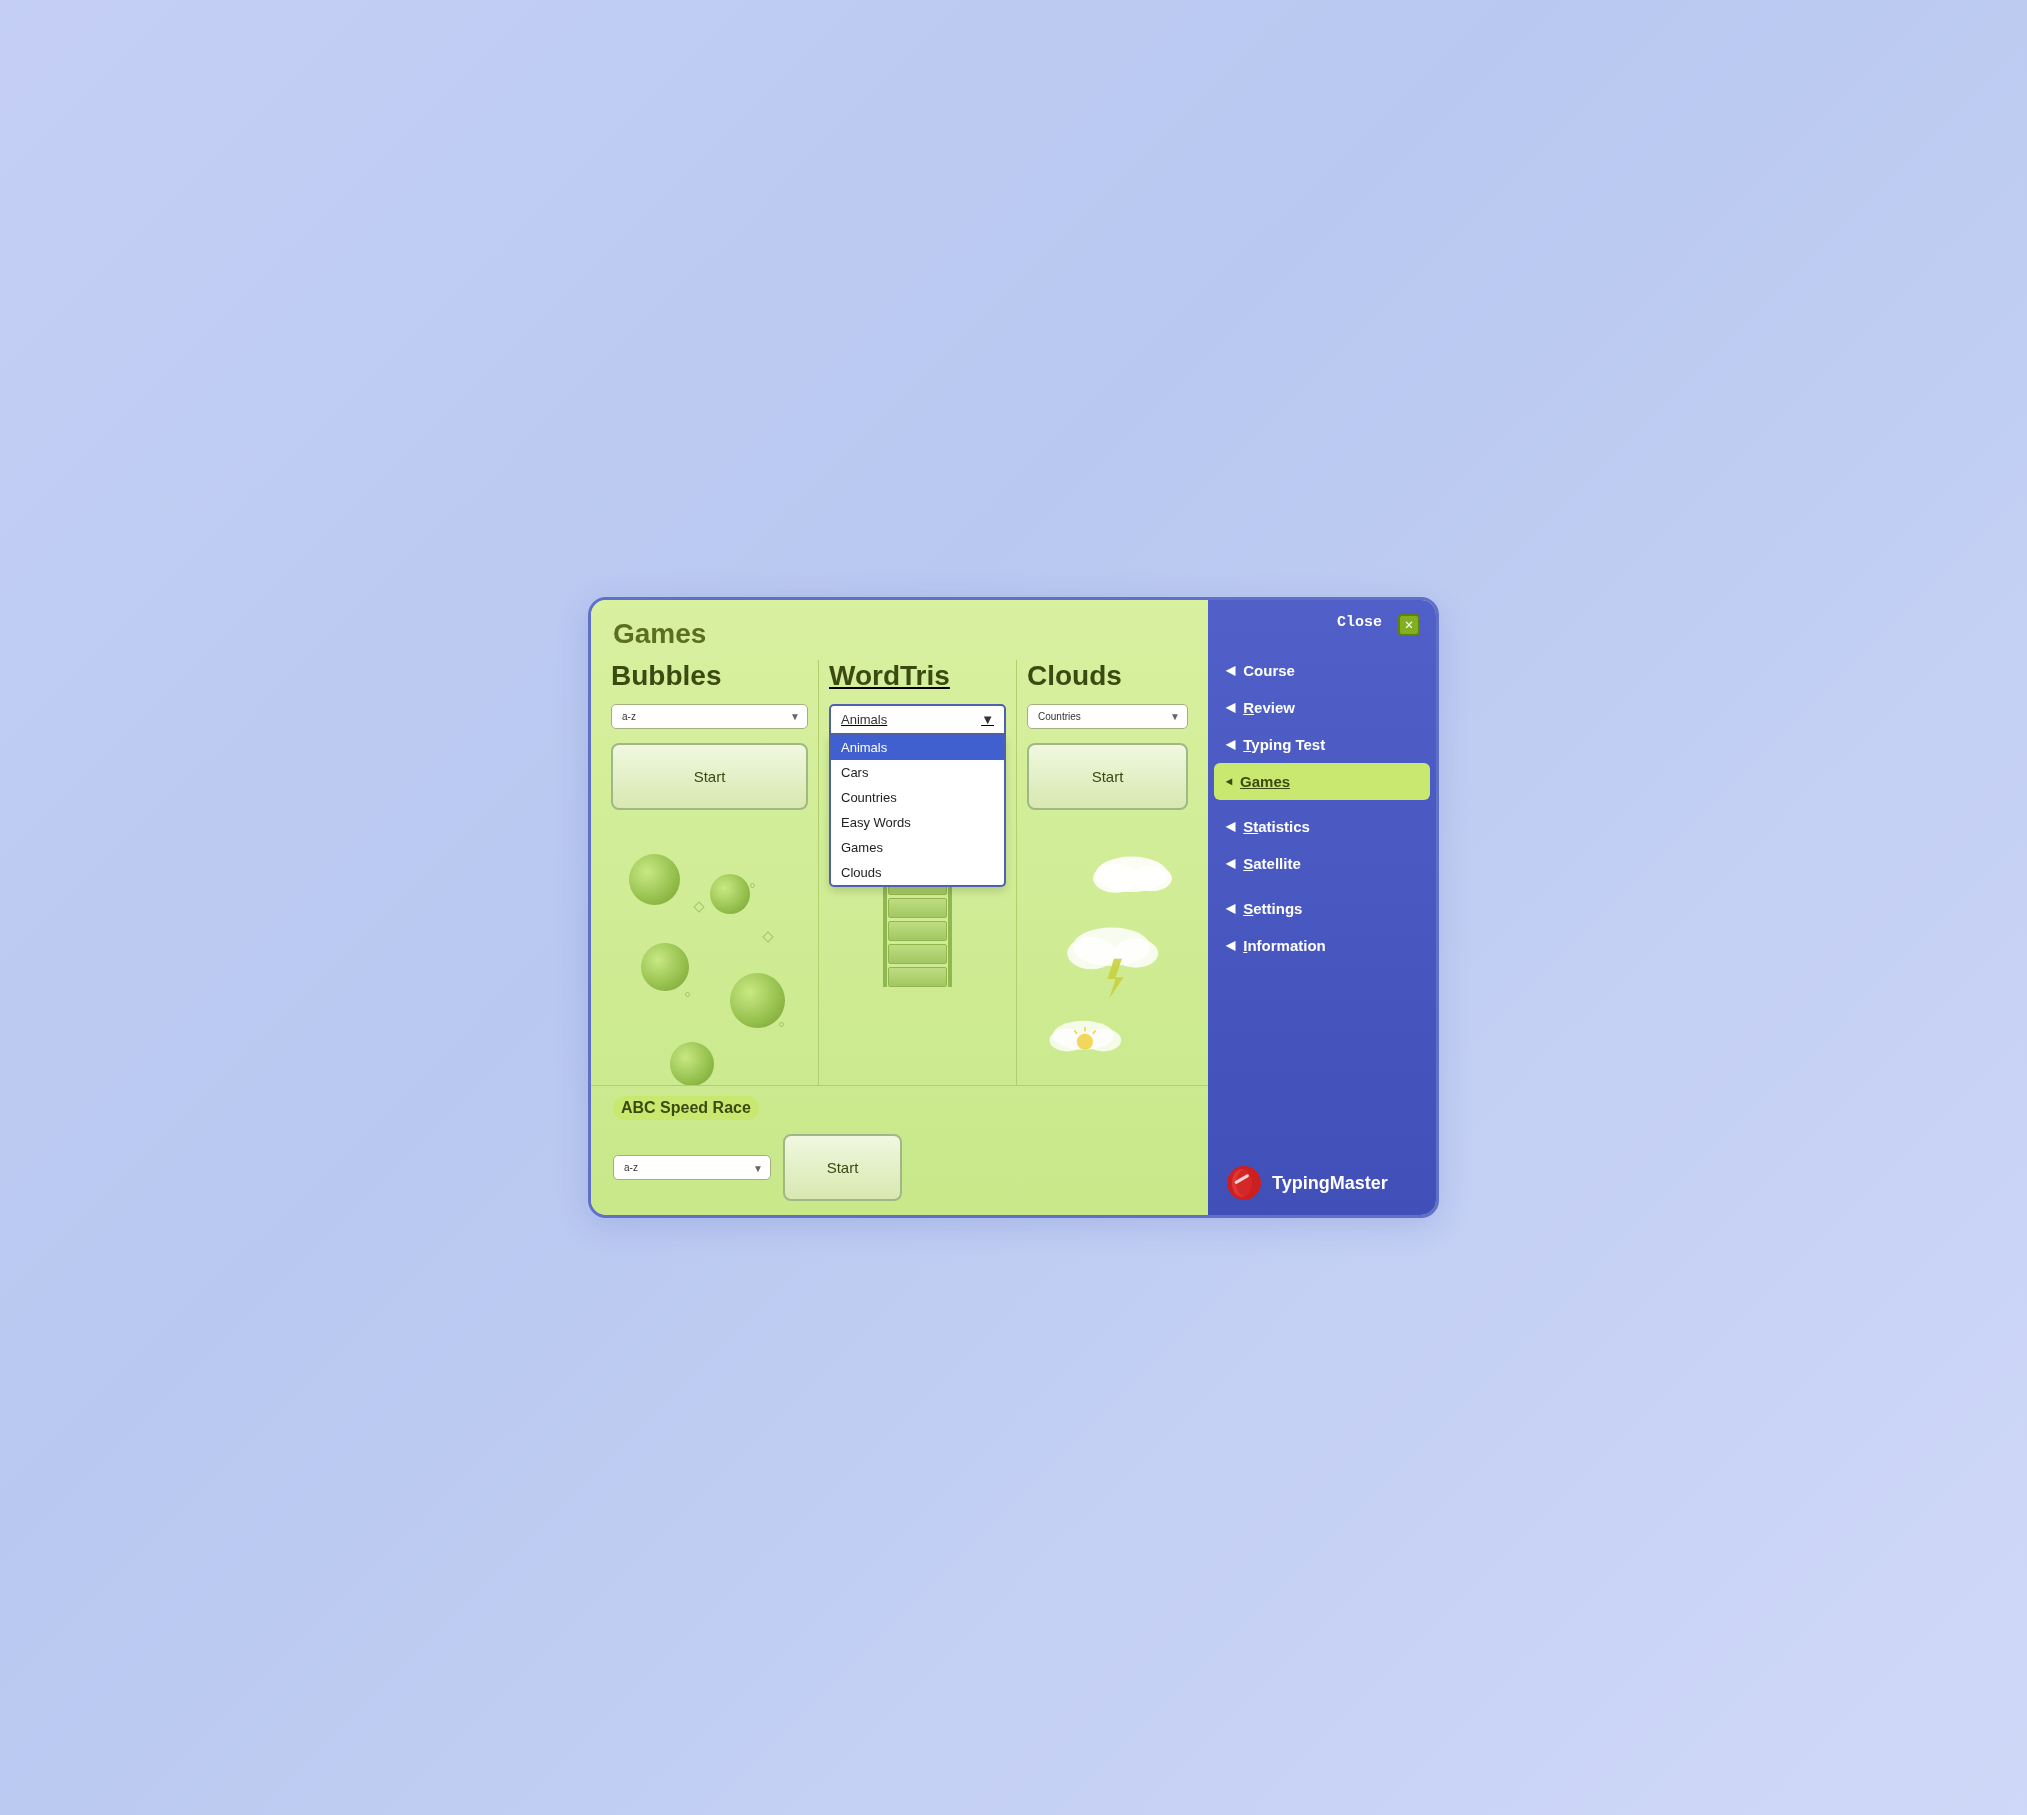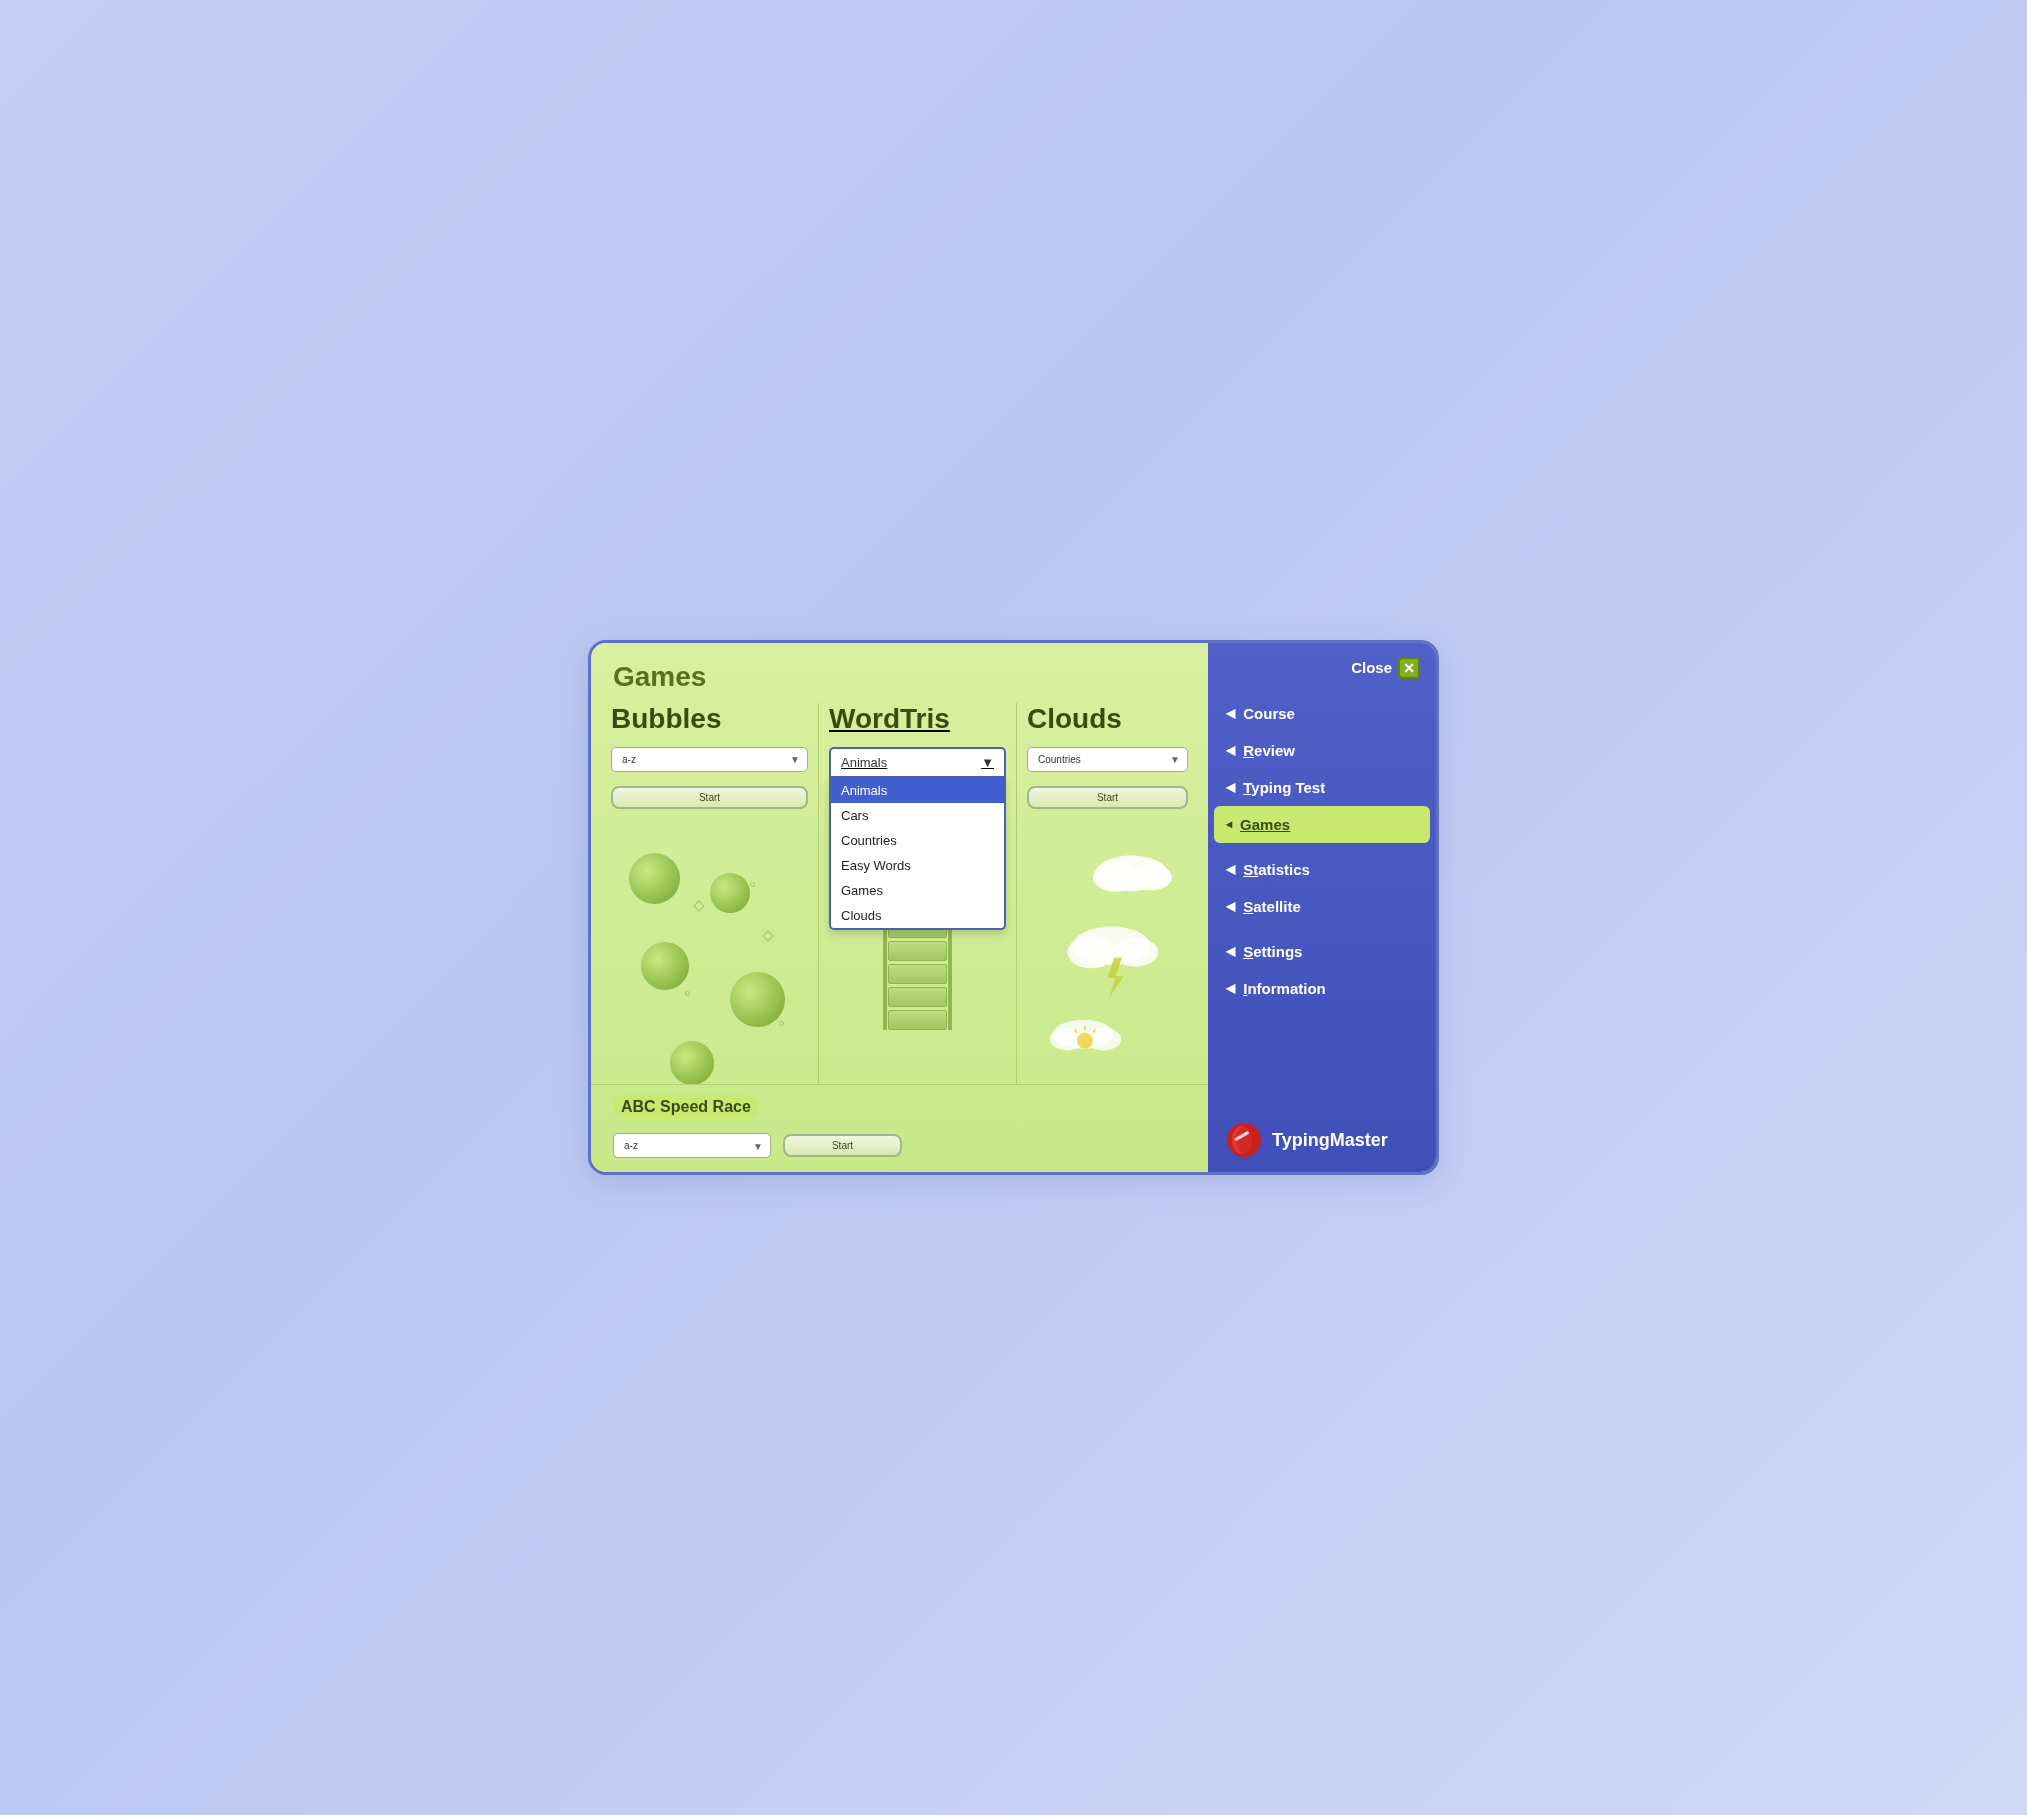--- a/index.html
+++ b/index.html
@@ -89,22 +89,22 @@
       transform: translateY(-50%);
       font-size: 10px;
       color: #666;
       pointer-events: none;
     }
 
     .start-btn {
       background: linear-gradient(180deg, #f0f8e0 0%, #d8e8b0 100%);
       border: 2px solid #a0b888;
       border-radius: 8px;
-      padding: 4px 0;
-      font-size: 10px;
+      padding: 23px 0;
+      font-size: 15px;
       color: #3a4a10;
       cursor: pointer;
       width: 100%;
       text-align: center;
       font-weight: normal;
       transition: background 0.1s;
       margin-bottom: 14px;
     }
 
     
@@ -262,23 +262,23 @@
 
     .sidebar-header {
       display: flex;
       justify-content: flex-end;
       align-items: center;
       padding: 14px 16px 10px 16px;
     }
 
     .close-area {
       display: flex;
-      align-items: center;
-      gap: 6px;
+      gap: 16px;
       cursor: pointer;
+      font-family: Liberation Mono, monospace;
     }
 
     .close-label {
       color: white;
       font-size: 15px;
       font-weight: bold;
     }
 
     .close-btn-box {
       background: #80b020;

